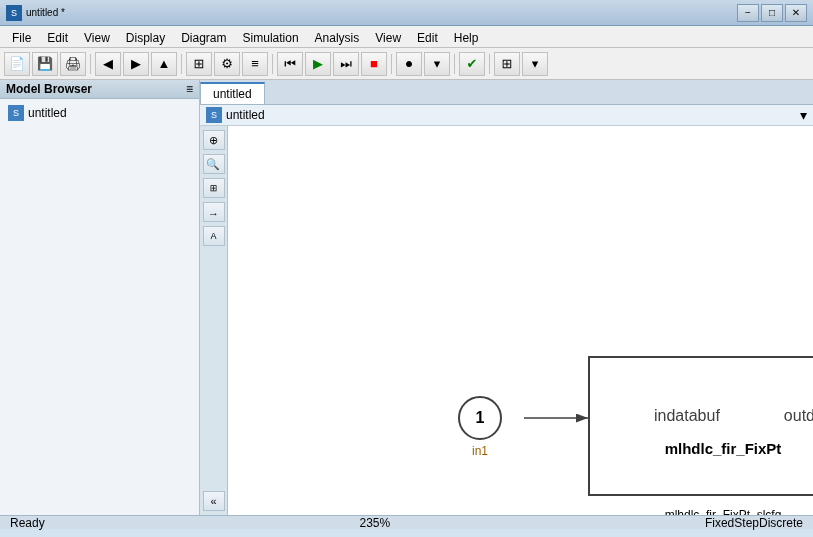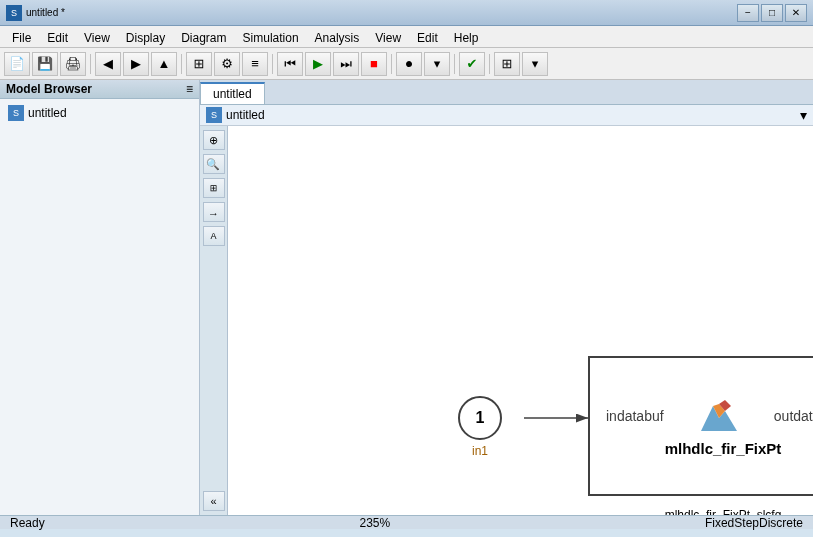--- a/index.html
+++ b/index.html
@@ -216,21 +216,21 @@
       justify-content: center;
     }
     .fir-block-inner {
       display: flex;
       align-items: center;
       gap: 8px;
       width: 100%;
       padding: 0 16px;
       justify-content: space-between;
     }
-    .fir-port-label { font-size: 14px; color: #404040; }
+    .fir-port-label { font-size: 16px; color: #404040; margin-left: 48px; }
     .fir-matlab-logo {
       width: 40px; height: 40px;
       position: relative;
     }
     .fir-block-name {
       font-size: 15px;
       font-weight: bold;
       color: #000;
       margin-top: 4px;
     }

